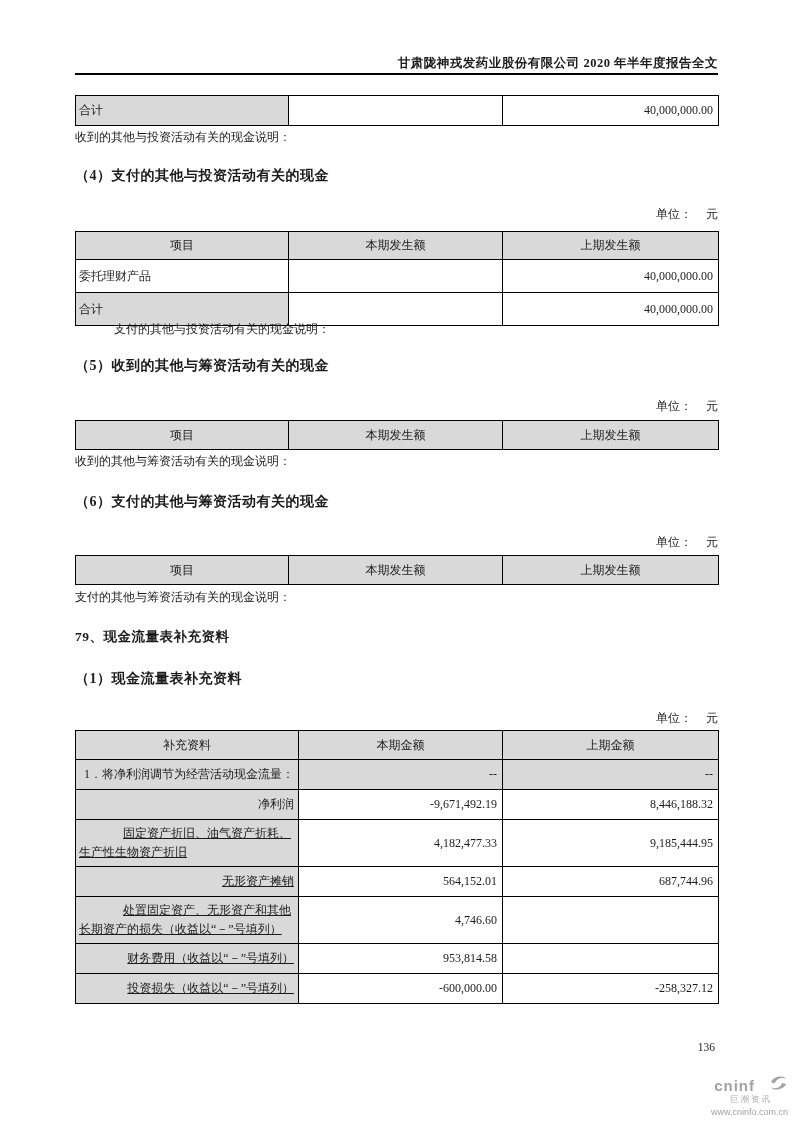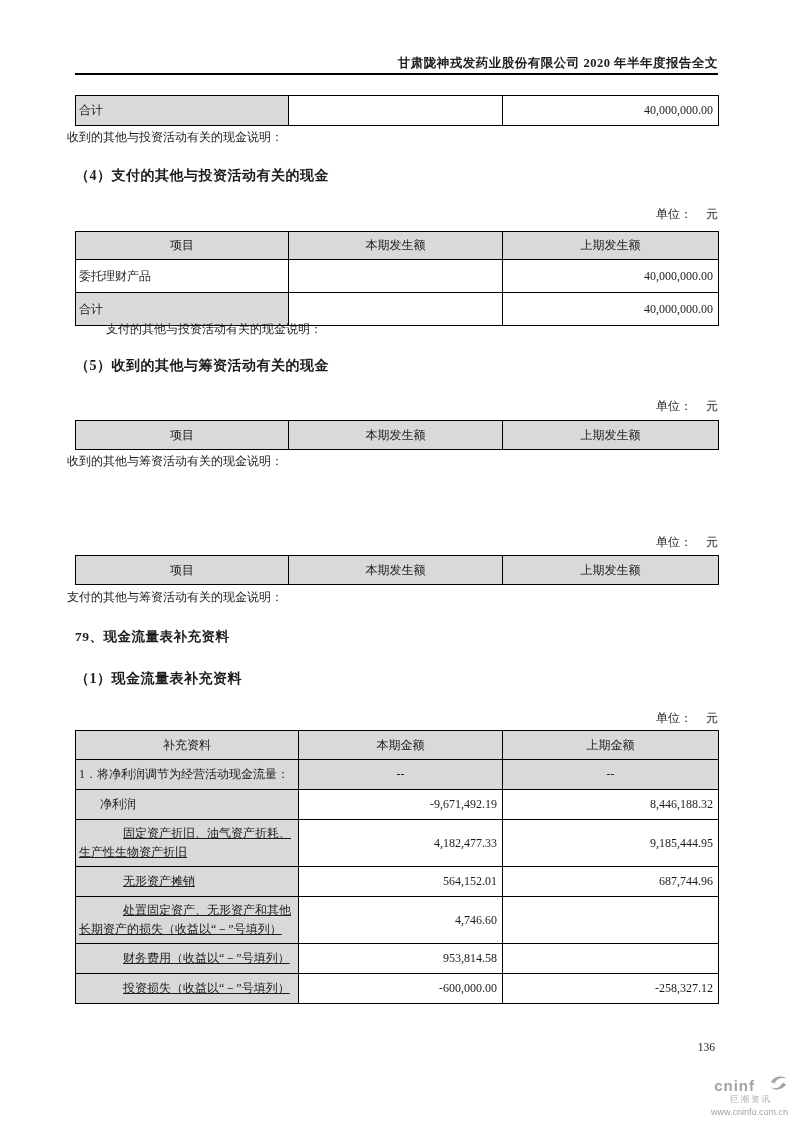--- a/index.html
+++ b/index.html
@@ -25,23 +25,23 @@
   .label-cell { text-align:left; padding:2px 4px 2px 3px; }
   .value-cell { text-align:right; padding:2px 5px; }
   .center-cell { text-align:center; padding:2px 5px; }
   .shaded { background:#d9d9d9; }
   .indent1 { text-indent:21px; }
   .indent2 { text-indent:44px;text-decoration:underline; }
 
   .t1 td { height:25px; }
   .t2 th { height:23px; } .t2 td { height:28px; }
   .t3 th { height:24px; }
-  .t5 th { height:24px; } .t5 td.h1 { height:25px; }
-
-  .note { font-size:12px; left:67px; }
+  .t5 th { height:24px; } .t5 td.h1 { height:25px;text-align:right; }
+
+  .note { font-size:12px; left:75px; }
   .sec-heading { left:75px; font-size:14px; font-weight:bold; letter-spacing:0.5px; }
   .unit-line { right:75px; font-size:12px; }
   .unit-line .u-val { display:inline-block; margin-left:14px; }
 
   .page-number { top:1041px; right:78px; font-size:11.5px; }
 
   .cninfo { top:1075px; right:5px; width:95px; text-align:right; color:#a5a5a5;
             font-family:"Liberation Sans","DejaVu Sans",sans-serif; }
   .cninfo .wordmark-row { display:flex; align-items:center; justify-content:flex-end; gap:14px; }
   .cninfo .wordmark { font-size:15px; font-weight:bold; letter-spacing:1px; color:#a3a3a3; }
@@ -115,20 +115,21 @@
     <tbody>
         <tr>
       <th>项目</th>
       <th>本期发生额</th>
       <th>上期发生额</th>
     </tr>
   </tbody>
     </table>
   <div class="abs note" style="top:453px;">收到的其他与筹资活动有关的现金说明：</div>
 
+  <div class="abs sec-heading" style="top:493px;">（6）支付的其他与筹资活动有关的现金</div>
   <div class="abs unit-line" style="top:534px;">
     <span>单位：</span><span class="u-val">元</span>
   </div>
   <table class="tbl t3" style="top:555px;">
     <colgroup>
         <col style="width:213px">
         <col style="width:214px">
         <col style="width:216px">
       </colgroup>
     <tbody>

